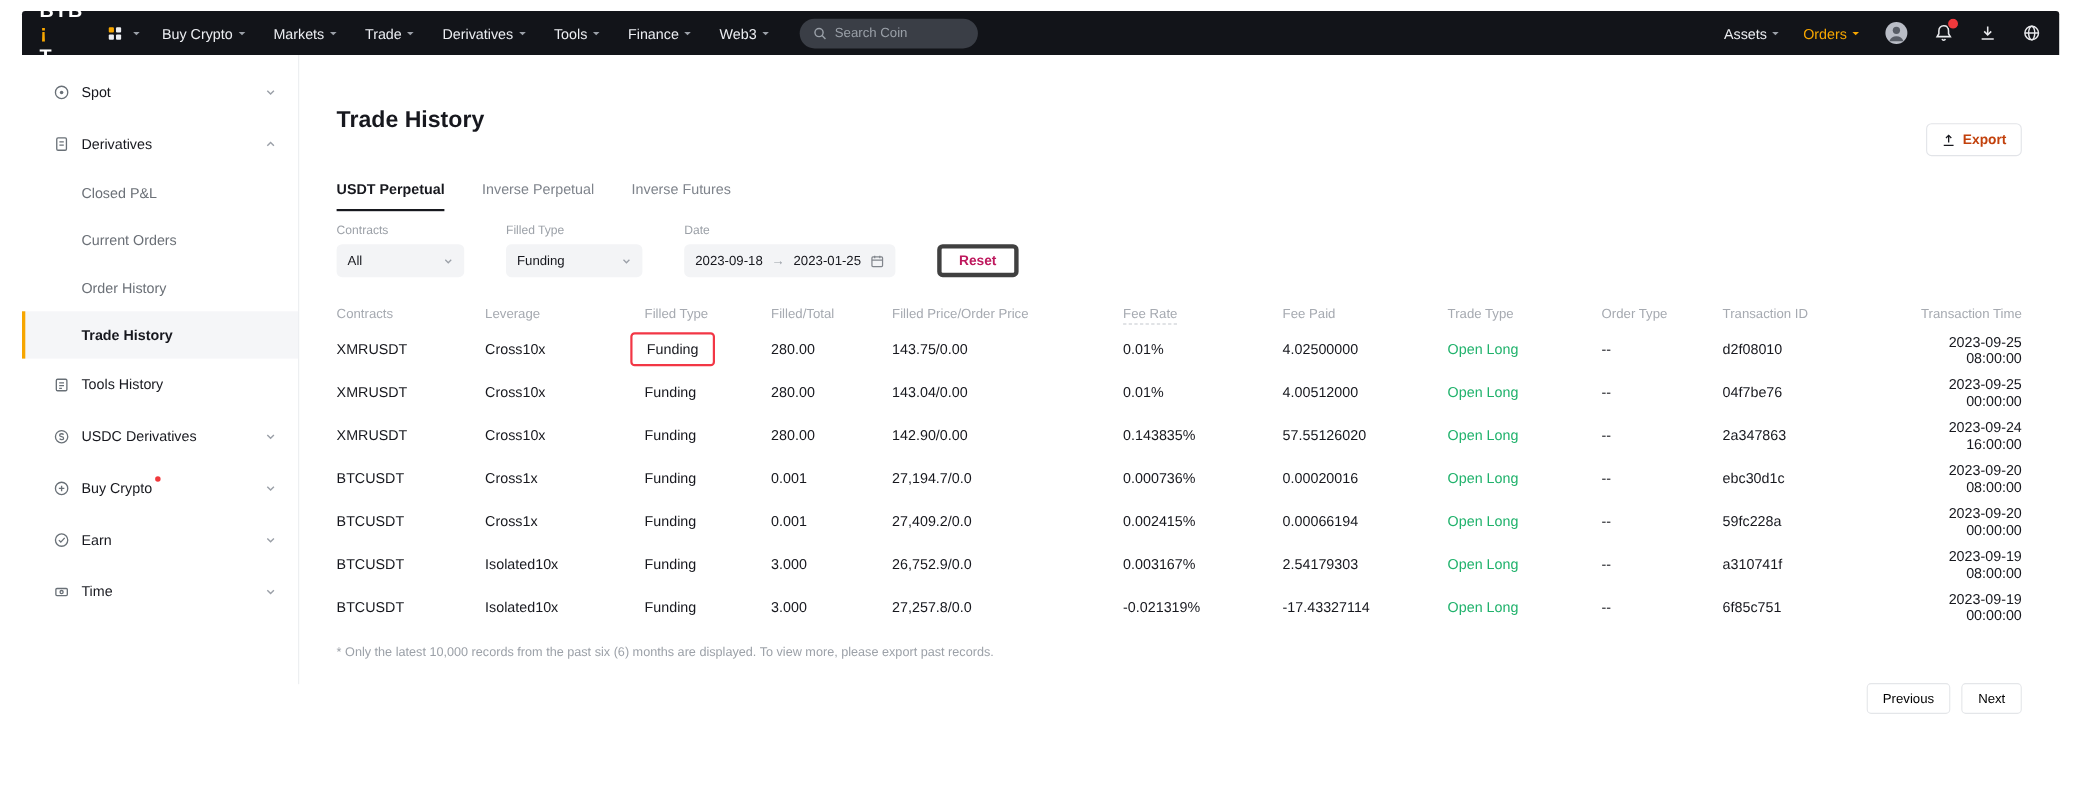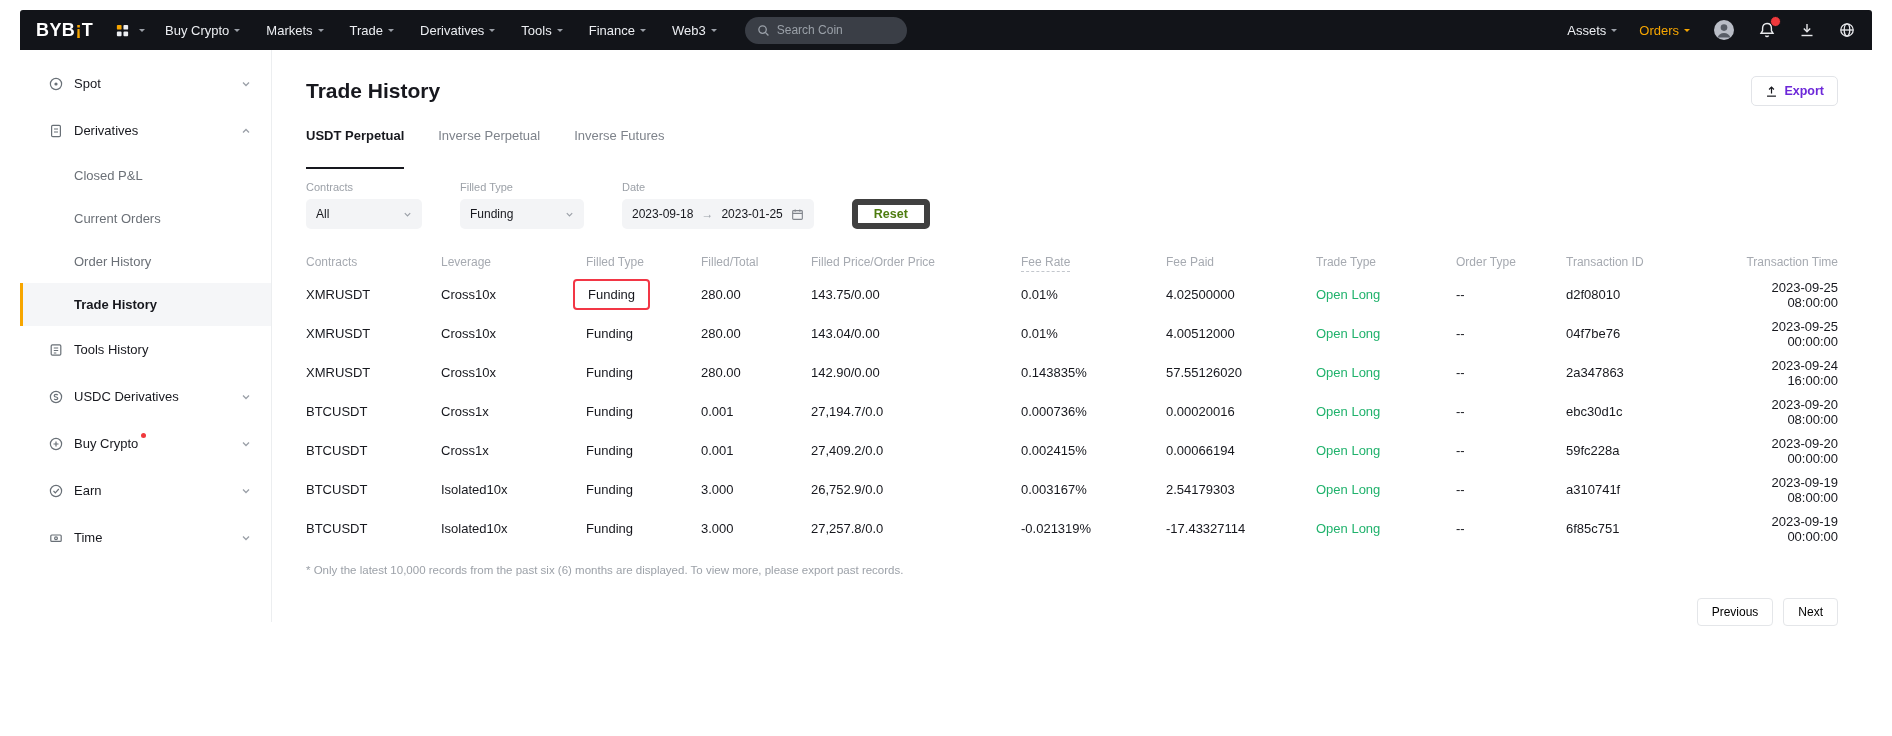--- a/index.html
+++ b/index.html
@@ -1,21 +1,21 @@
 <!DOCTYPE html>
 <html><head>
 <meta charset="utf-8">
 <style>
   * { margin:0; padding:0; box-sizing:border-box; }
   html,body { width:1892px; height:736px; background:#fff; font-family:"Liberation Sans","DejaVu Sans",sans-serif; overflow:hidden; color:#17181e; }
   .frame { margin:10px 20px 0; }
 
   
   .topnav { height:40px; background:#121419; display:flex; align-items:center; padding:0 16px; color:#eceef2; border-radius:3px 3px 0 0; }
-  .logo { display:flex; align-items:baseline; font-weight:800; font-size:18px; letter-spacing:.4px; color:#fff; cursor:pointer; }
+  .logo { display:flex; align-items:baseline; font-weight:800; font-size:18px; letter-spacing:.4px; color:#fff; cursor:pointer;flex-direction:column; }
   .logo .bang { color:#f7a600; display:inline-block; transform:rotate(180deg); }
   .apps { display:flex; align-items:center; margin:0 20px 0 22px; gap:4px; cursor:pointer; }
   .nav-menu { display:flex; align-items:center; gap:26px; font-size:13px; font-weight:500; }
   .nav-item { display:flex; align-items:center; cursor:pointer; white-space:nowrap; }
   .caret { width:0; height:0; border:3.5px solid transparent; border-top-color:#9ba0a8; margin-left:5px; transform:translateY(2px); }
   .nav-item.orange { color:#f7a600; }
   .nav-item.orange .caret { border-top-color:#f7a600; }
   .search-pill { display:flex; align-items:center; gap:7px; background:#3a3e46; border-radius:14px; height:27px; padding:0 12px; margin-left:28px; width:162px; }
   .search-pill input { background:transparent; border:none; outline:none; color:#eceef2; font-size:12px; width:112px; font-family:inherit; }
   .search-pill input::placeholder { color:#9aa0a8; }
@@ -34,35 +34,35 @@
   .side-chev { color:#9ba0a8; display:flex; }
   .side-chev.up { transform:rotate(180deg); }
   .sub-item { height:43px; display:flex; align-items:center; padding-left:54px; font-size:13px; color:#6b7077; cursor:pointer; }
   .sub-item.active { background:#f5f6f8; border-left:3px solid #f7a600; padding-left:51px; color:#17181e; font-weight:600; }
   .red-sup { width:5px; height:5px; background:#f0393c; border-radius:50%; margin-left:3px; transform:translateY(-3px); }
 
   
   .main { flex:1; position:relative; padding:26px 34px 0; min-width:0; }
   .main-top { display:flex; justify-content:space-between; align-items:center; }
   .page-title { font-size:21px; font-weight:700; }
-  .export-btn { display:flex; align-items:center; gap:6px; background:#fff; border:1px solid #e2e4e8; border-radius:5px; height:30px; padding:0 13px; font-size:12.5px; font-weight:600; color:#6d28d9; cursor:pointer; font-family:inherit; }
+  .export-btn { display:flex; align-items:center; gap:6px; background:#fff; border:1px solid #e2e4e8; border-radius:5px; height:30px; padding:0 13px; font-size:12.5px; font-weight:600; color:#c2410c; cursor:pointer; font-family:inherit;margin-top:36px; }
 
   .tabs { display:flex; gap:34px; margin-top:22px; font-size:13px; color:#7e838b; font-weight:500; }
-  .tab { padding-bottom:24px; cursor:pointer; }
+  .tab { padding-bottom:11px; cursor:pointer; }
   .tab.active { color:#17181e; font-weight:700; border-bottom:2.5px solid #17181e; }
 
   .filters { display:flex; align-items:flex-end; gap:38px; margin-top:12px; }
   .flabel { font-size:11px; color:#9ca1a8; margin-bottom:6px; }
   .control { height:30px; background:#f3f4f6; border-radius:5px; display:flex; align-items:center; font-size:12px; color:#17181e; padding:0 10px; cursor:pointer; }
   .select { width:116px; justify-content:space-between;align-items:center; }
   .select.wide { width:124px; }
   .control .chev { color:#9ba0a8; display:flex; }
   .daterange { gap:8px; }
   .daterange .arrow { color:#9ca1a8; }
-  .reset-btn { height:30px; padding:0 16px; background:#fff; border:6px solid #404040; border-radius:5px; font-size:12.5px; font-weight:600; cursor:pointer; font-family:inherit; color:#4d7c0f; }
+  .reset-btn { height:30px; padding:0 16px; background:#fff; border:4px solid #404040; border-radius:5px; font-size:12.5px; font-weight:600; cursor:pointer; font-family:inherit; color:#be185d; }
 
   .tooltip { position:absolute; left:663px; top:97px; width:258px; background:#eef0f3; border-radius:6px; padding:10px 13px; font-size:11.5px; line-height:1.5; color:#4b5058; box-shadow:0 4px 14px rgba(0,0,0,.10); z-index:5; }
 
   .table { margin-top:20px; }
   .trow { display:grid; grid-template-columns:135px 145px 115px 110px 210px 145px 150px 140px 110px 160px minmax(0,1fr); align-items:center; height:39px; font-size:13px; }
   .thead { height:26px; font-size:12px; color:#a6aab1; }
   .th .dashed { border-bottom:1px dashed #c3c7cd; padding-bottom:2px; }
   .right { text-align:right; }
   .green { color:#20b26c; }
   .red-box { display:inline-block; border:2px solid #f23645; border-radius:4px; padding:6px 13px; margin-left:-13px; }

